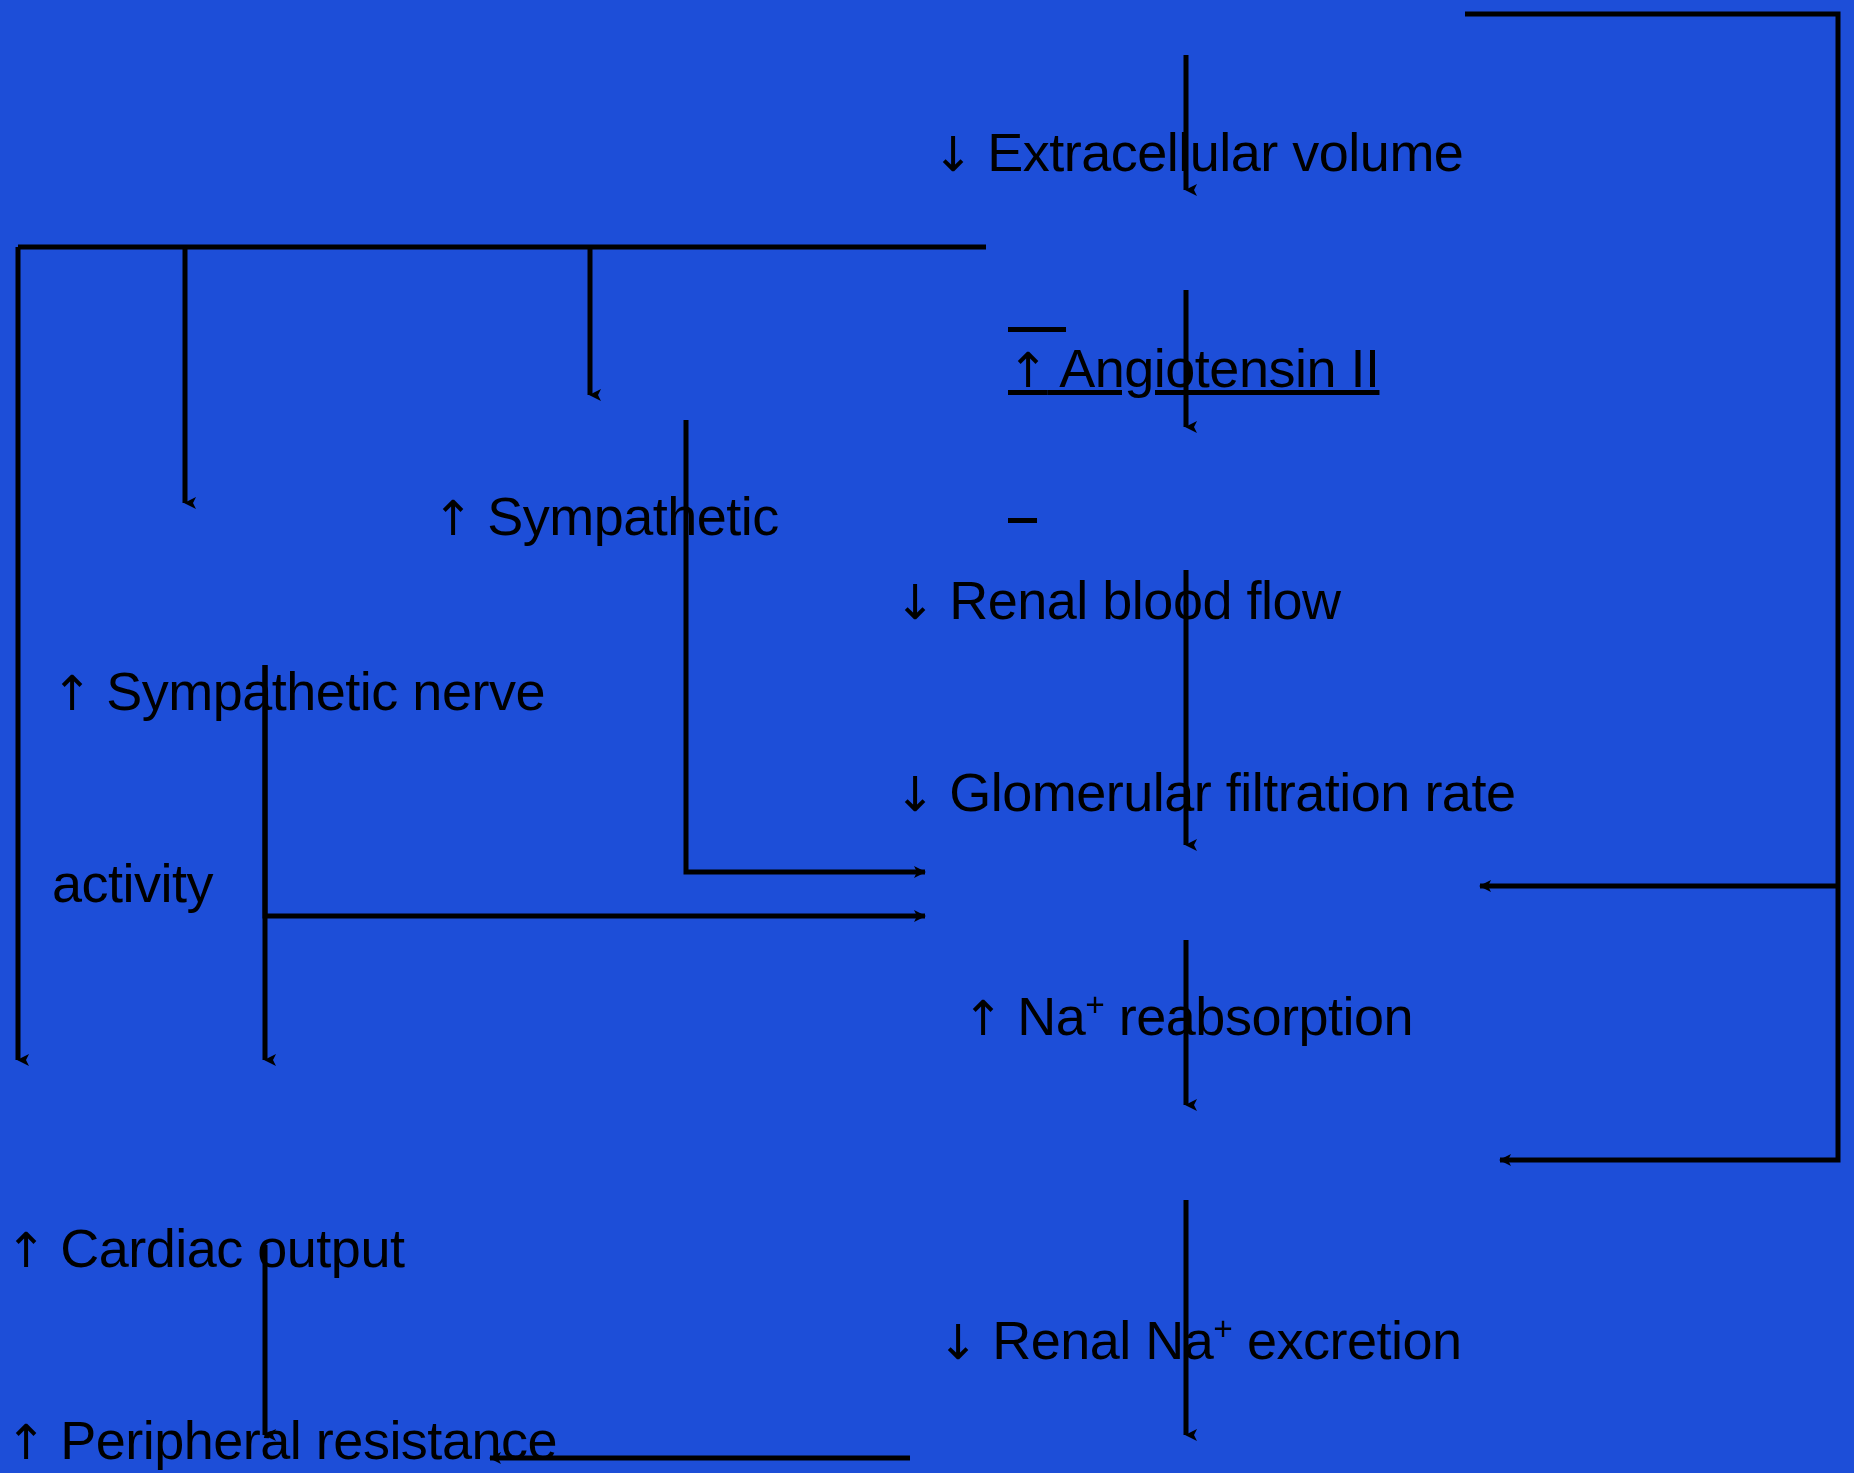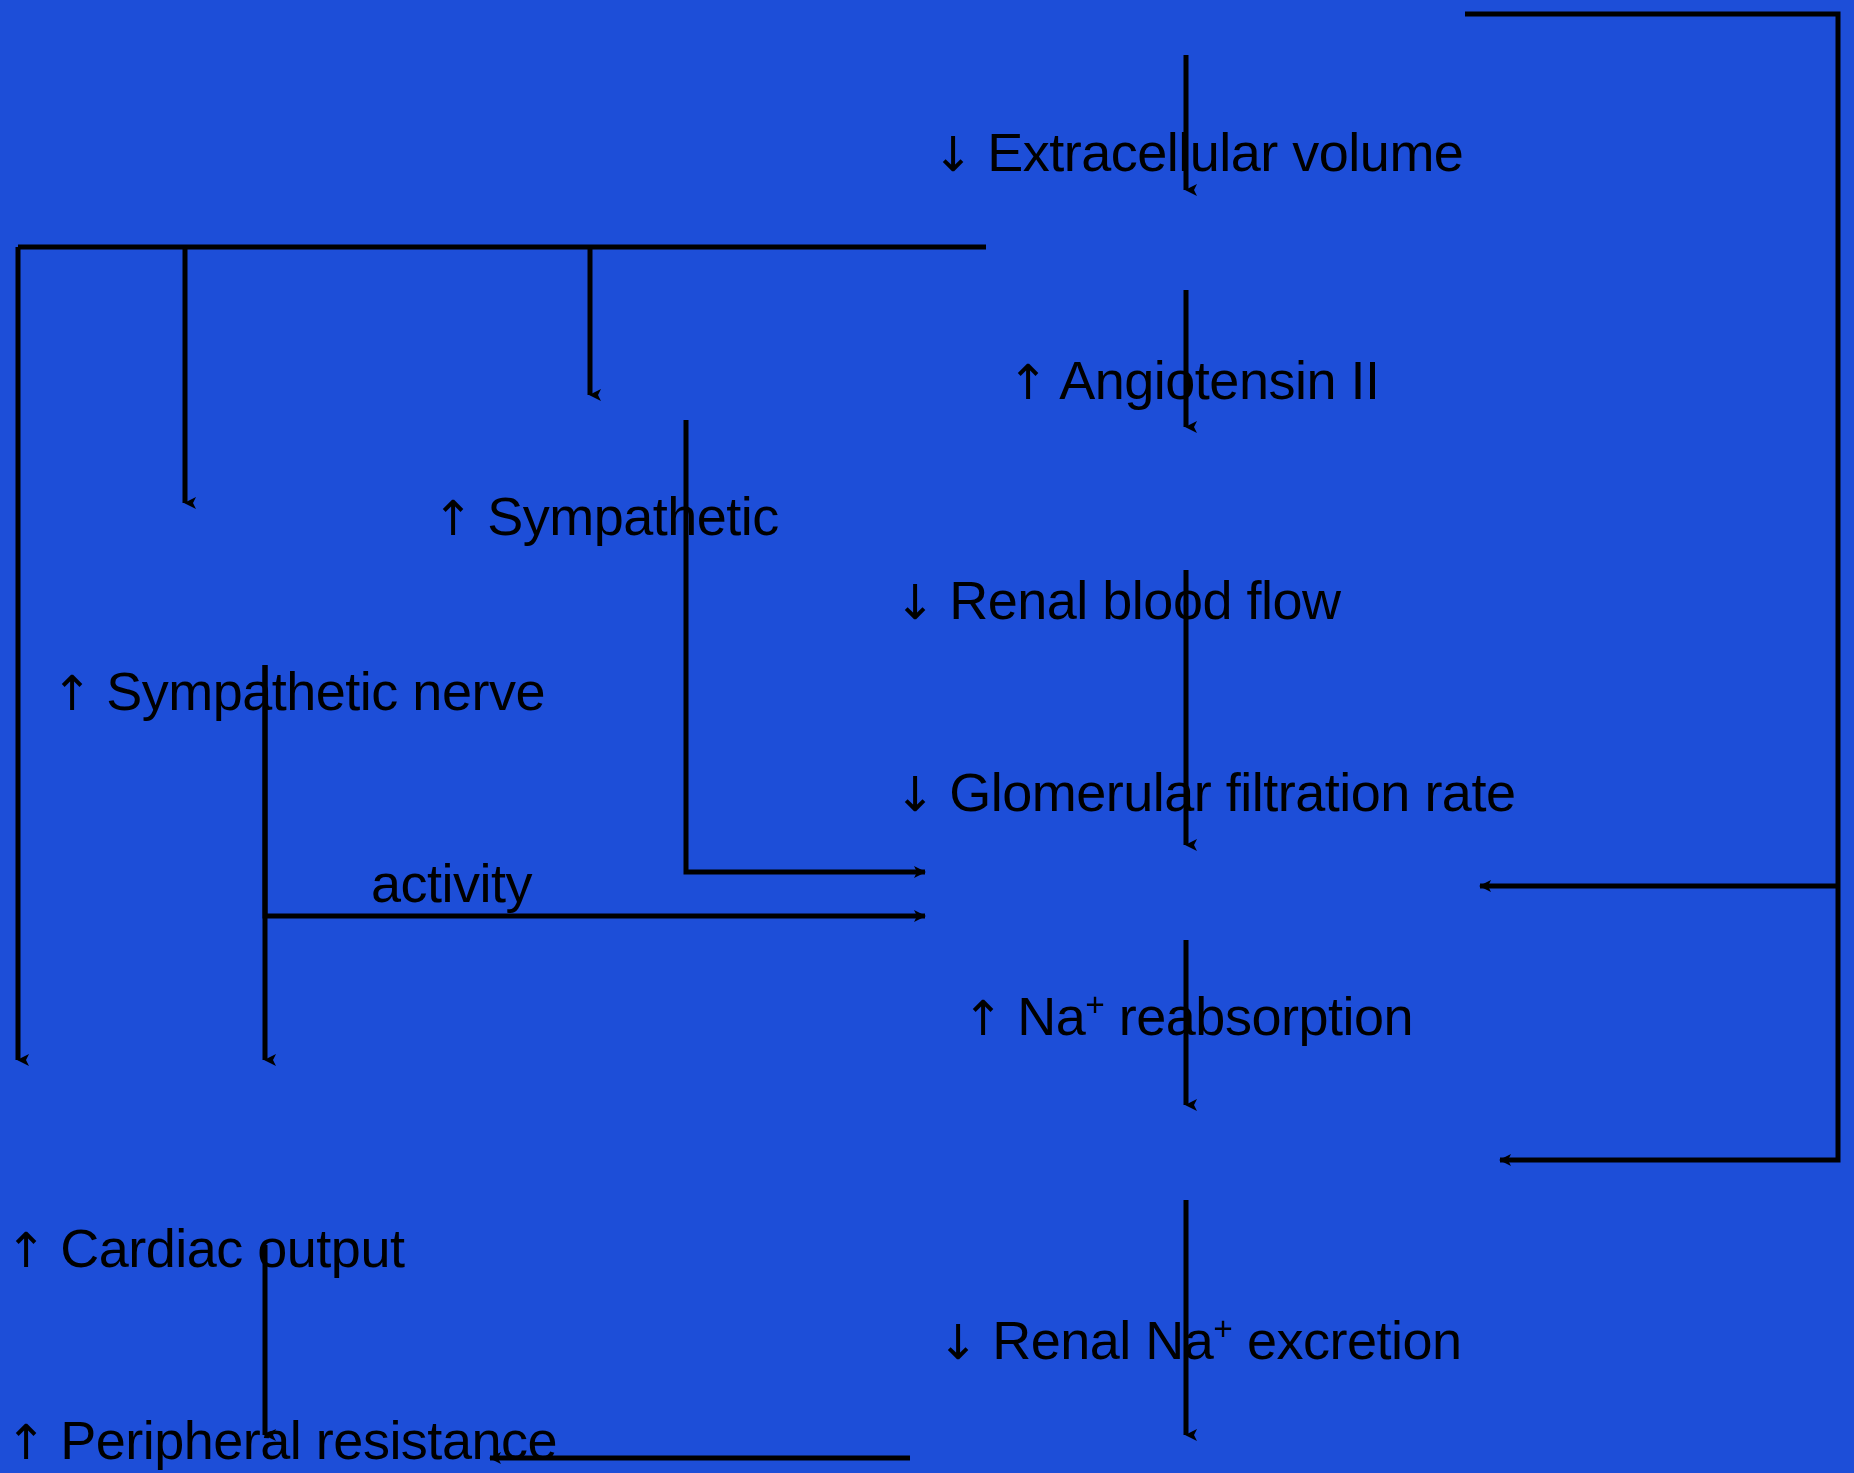--- a/index.html
+++ b/index.html
@@ -22,21 +22,21 @@
     height: 1473px;
   }
   .node {
     position: absolute;
     color: #000000;
     font-size: 54px;
     line-height: 1.18;
     white-space: pre;
     letter-spacing: -0.5px;
   }
-  .node.center { text-align: right; }
+  .node.center { text-align: left; }
   .node .ln { display: block; }
   .arrowglyph {
     font-family: "DejaVu Sans", sans-serif;
     font-size: 48px;
   }
   .sup {
     font-size: 0.62em;
     vertical-align: super;
     line-height: 0;
   }
@@ -94,21 +94,21 @@
       <path d="M1186,1200 L1186,1435" marker-end="url(#ah-down)"></path>
 
       <path d="M910,1458 L490,1458" marker-end="url(#ah-left)"></path>
     </g>
   </svg>
 
   <div class="node" style="left:933px; top:-6px;">
     <span class="ln"><span class="arrowglyph">↓</span><span> Extracellular volume</span></span>
   </div>
 
-  <div class="node" style="left:1008px; top:222px;">
+  <div class="node" style="left:1008px; top:210px;text-decoration:underline;">
     <span class="ln"><span class="arrowglyph">↑</span><span> Angiotensin II</span></span>
   </div>
 
   <div class="node" style="left:433px; top:358px;">
     <span class="ln"><span class="arrowglyph">↑</span><span> Sympathetic</span></span>
   </div>
 
   <div class="node" style="left:895px; top:442px;">
     <span class="ln"><span class="arrowglyph">↓</span><span> Renal blood flow</span></span>
     <span class="ln"><span class="arrowglyph">↓</span><span> Glomerular filtration rate</span></span>

